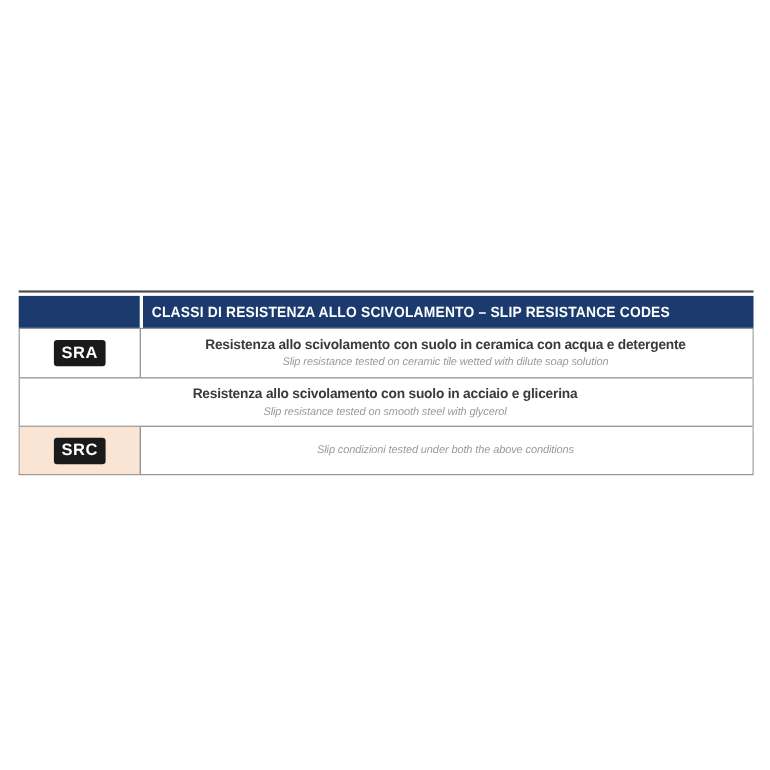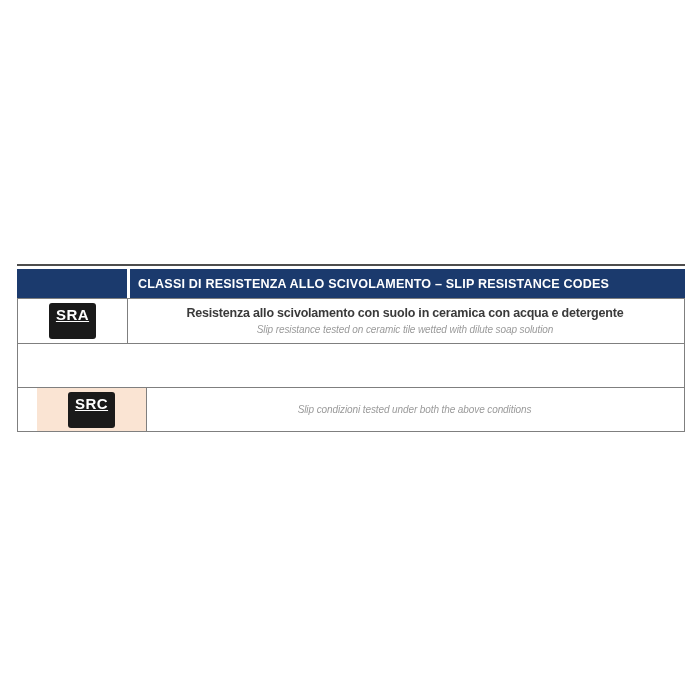--- a/index.html
+++ b/index.html
@@ -60,33 +60,31 @@
   .cell-code {
     width: 110px;
     border-right: 1px solid var(--border, #7f7f7f);
     display: flex;
     align-items: center;
     justify-content: center;
     flex-shrink: 0;
   }
   .cell-code.highlight {
     background: var(--highlight-bg, #fae4d3);
-    margin-left: 19px;
   }
   .badge {
     display: inline-block;
     background: var(--badge-bg, #1a1a1a);
     color: var(--badge-text, #ffffff);
     font-size: 15px;
     font-weight: 700;
     letter-spacing: 0.5px;
     line-height: 1;
-    padding: 4px 7px 17px 7px;
+    padding: 4px 7px 5px 7px;
     border-radius: 3px;
-    text-decoration: underline;
   }
   .cell-desc {
     flex: 1;
     display: flex;
     flex-direction: column;
     justify-content: center;
     padding: 4px 10px 4px 8px;
     align-items: center;
   }
   .it-text {
@@ -125,20 +123,24 @@
       <div class="cell-code">
         <span class="badge">SRA</span>
       </div>
       <div class="cell-desc">
         <span class="it-text">Resistenza allo scivolamento con suolo in ceramica con acqua e detergente</span>
         <span class="en-text">Slip resistance tested on ceramic tile wetted with dilute soap solution</span>
       </div>
     </div>
 
     <div class="trow">
+      <div class="cell-desc">
+        <span class="it-text">Resistenza allo scivolamento con suolo in acciaio e glicerina</span>
+        <span class="en-text">Slip resistance tested on smooth steel with glycerol</span>
+      </div>
     </div>
 
     <div class="trow">
       <div class="cell-code highlight">
         <span class="badge">SRC</span>
       </div>
       <div class="cell-desc">
         <span class="en-text">Slip condizioni tested under both the above conditions</span>
       </div>
     </div>

